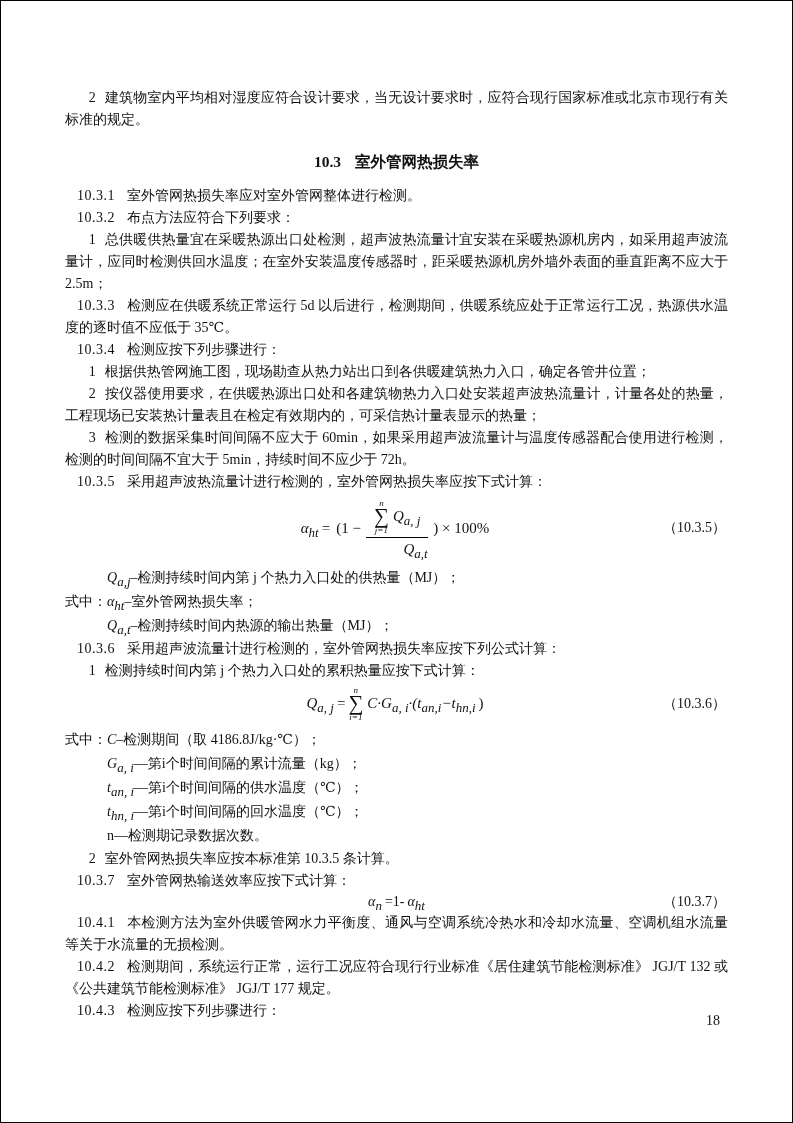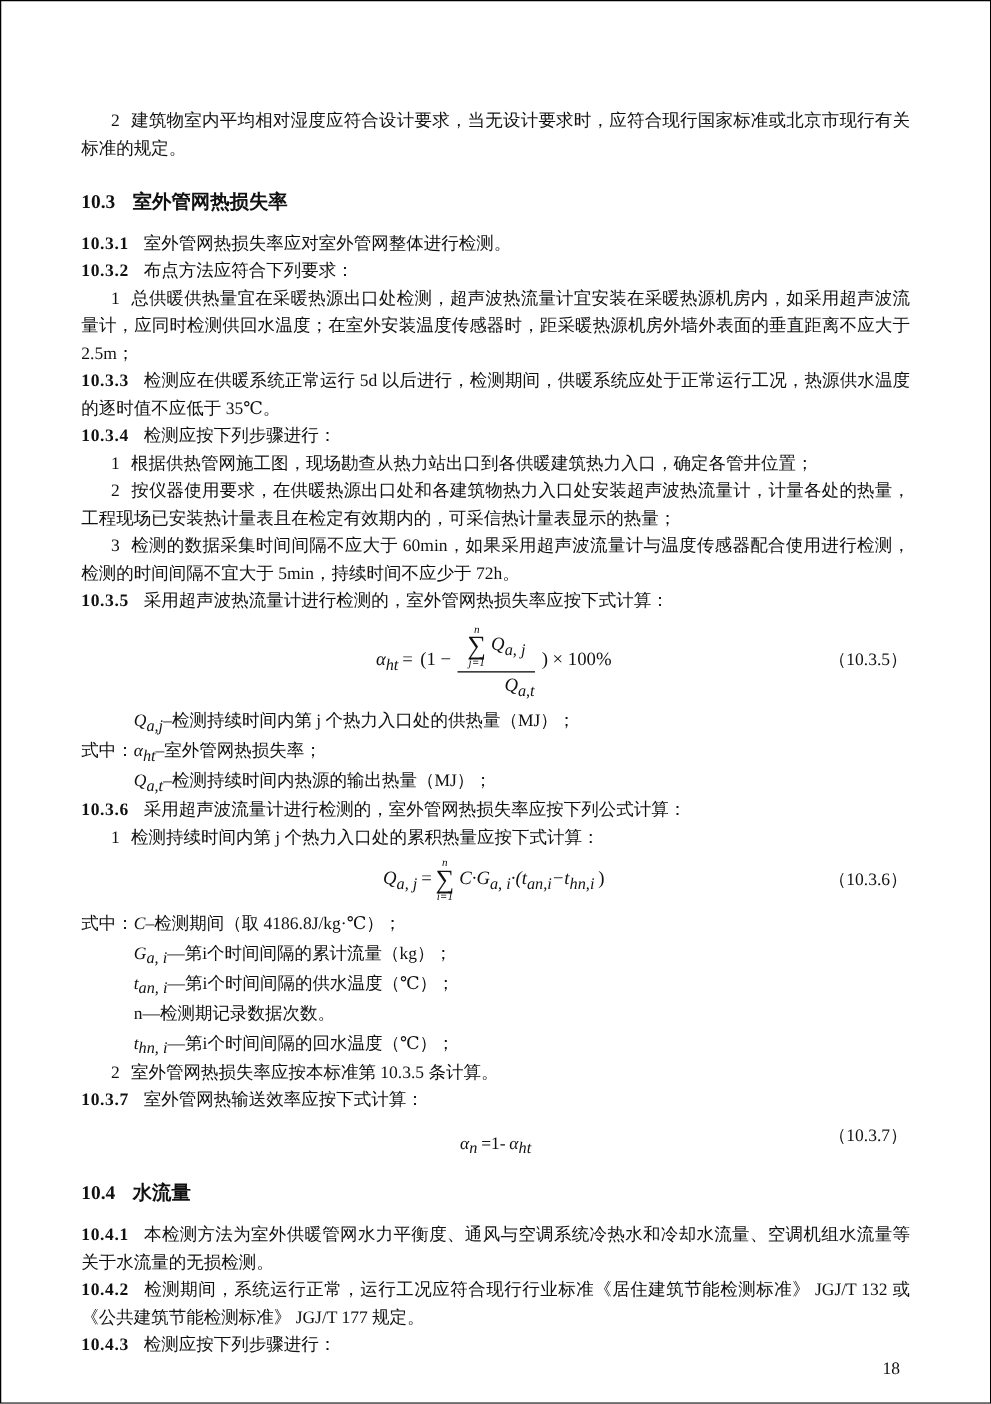--- a/index.html
+++ b/index.html
@@ -12,24 +12,24 @@
     box-sizing:border-box;
     padding:86px 64px 0 64px;
     font-family:"Liberation Serif","DejaVu Serif",serif;
     font-size:14px;
     color:#111;
     overflow:hidden;
   }
   p{margin:0;line-height:22px;text-align:justify;}
   .indent{text-indent:1.7em;}
   .item-num{margin-right:9px;}
-  .clause-num{font-weight:bold;margin-right:12px;letter-spacing:0.5px;}
+  .clause-num{font-weight:normal;margin-right:12px;letter-spacing:0.5px;margin-left:12px;}
   .sec-heading{
     margin:20px 0 12px 0;
-    text-align:left;
+    text-align:center;
     font-size:15.5px;
     font-weight:bold;
     line-height:22px;
     font-family:"Liberation Sans","DejaVu Sans",sans-serif;
   }
   .sec-num{margin-right:14px;font-family:"Liberation Serif","DejaVu Serif",serif;}
   .def-line{line-height:24px;}
   .def-cont{margin-left:42px;}
   .v{font-style:italic;font-family:"Liberation Serif","DejaVu Serif",serif;}
   sub{font-size:13px;line-height:0;font-style:italic;}
@@ -40,21 +40,21 @@
   .eq-main{display:inline-flex;align-items:center;font-size:15px;}
   .eq-main .op{margin:0 3px;font-style:normal;}
   .frac{display:inline-flex;flex-direction:column;align-items:center;vertical-align:middle;margin:0 2px;}
   .fnum{display:inline-flex;align-items:center;justify-content:center;border-bottom:1px solid #000;padding:0 8px 2px 8px;}
   .fden{padding-top:3px;margin-left:37px;}
   .sum{display:inline-flex;flex-direction:column;align-items:center;line-height:1;margin-right:4px;}
   .sum-top,.sum-bot{font-size:9px;font-style:italic;line-height:1;}
   .sum-sym{font-size:21px;line-height:0.85;font-style:normal;}
   .eq-label{position:absolute;right:2px;top:50%;transform:translateY(-50%);font-size:14px;}
   .vg{white-space:nowrap;}
-  .page-num{position:absolute;right:72px;top:1087px;font-size:14px;}
+  .page-num{position:absolute;right:72px;top:1012px;font-size:14px;}
 </style>
 </head>
 <body>
 
 <div class="page">
 
   <p class="indent"><span class="item-num">2</span><span>建筑物室内平均相对湿度应符合设计要求，当无设计要求时，应符合现行国家标准或北京市现行有关标准的规定。</span></p>
 
   <h2 class="sec-heading"><span class="sec-num">10.3</span><span>室外管网热损失率</span></h2>
 
@@ -124,39 +124,38 @@
     </span>
     <span class="eq-label">（10.3.6）</span>
   </div>
 
   <p class="def-line"><span>式中：</span><i class="v">C</i><span>–检测期间（取 4186.8J/kg·℃）；</span></p>
 
   <p class="def-line def-cont"><i class="v">G</i><sub>a, i</sub><span>—第i个时间间隔的累计流量（kg）；</span></p>
 
   <p class="def-line def-cont"><i class="v">t</i><sub>an, i</sub><span>—第i个时间间隔的供水温度（℃）；</span></p>
 
+  <p class="def-line def-cont"><i class="v">t</i><sub>hn, i</sub><span>—第i个时间间隔的回水温度（℃）；</span></p>
+
   <p class="def-line def-cont"><span>n</span><span>—检测期记录数据次数。</span></p>
-
-  <p class="def-line def-cont"><i class="v">t</i><sub>hn, i</sub><span>—第i个时间间隔的回水温度（℃）；</span></p>
 
   <p class="indent"><span class="item-num">2</span><span>室外管网热损失率应按本标准第 10.3.5 条计算。</span></p>
 
   <p><b class="clause-num">10.3.7</b><span>室外管网热输送效率应按下式计算：</span></p>
 
   <div class="eq-row eq-row-3">
-    <span class="eq-main" style="font-size:14px;margin-top:14px;">
+    <span class="eq-main" style="font-size:14px;">
       <span class="vg"><i class="v">α</i><sub>n</sub></span>
       <span class="op">=1-</span>
       <span class="vg"><i class="v">α</i><sub>ht</sub></span>
     </span>
     <span class="eq-label">（10.3.7）</span>
   </div>
 
 
-  <h2 class="sec-heading"><span class="sec-num">10.4</span><span>水流量</span></h2>
 
   <p><b class="clause-num">10.4.1</b><span>本检测方法为室外供暖管网水力平衡度、通风与空调系统冷热水和冷却水流量、空调机组水流量等关于水流量的无损检测。</span></p>
 
   <p><b class="clause-num">10.4.2</b><span>检测期间，系统运行正常，运行工况应符合现行行业标准《居住建筑节能检测标准》 JGJ/T 132 或《公共建筑节能检测标准》 JGJ/T 177 规定。</span></p>
 
   <p><b class="clause-num">10.4.3</b><span>检测应按下列步骤进行：</span></p>
 
   <div class="page-num">18</div>
 
 </div>

